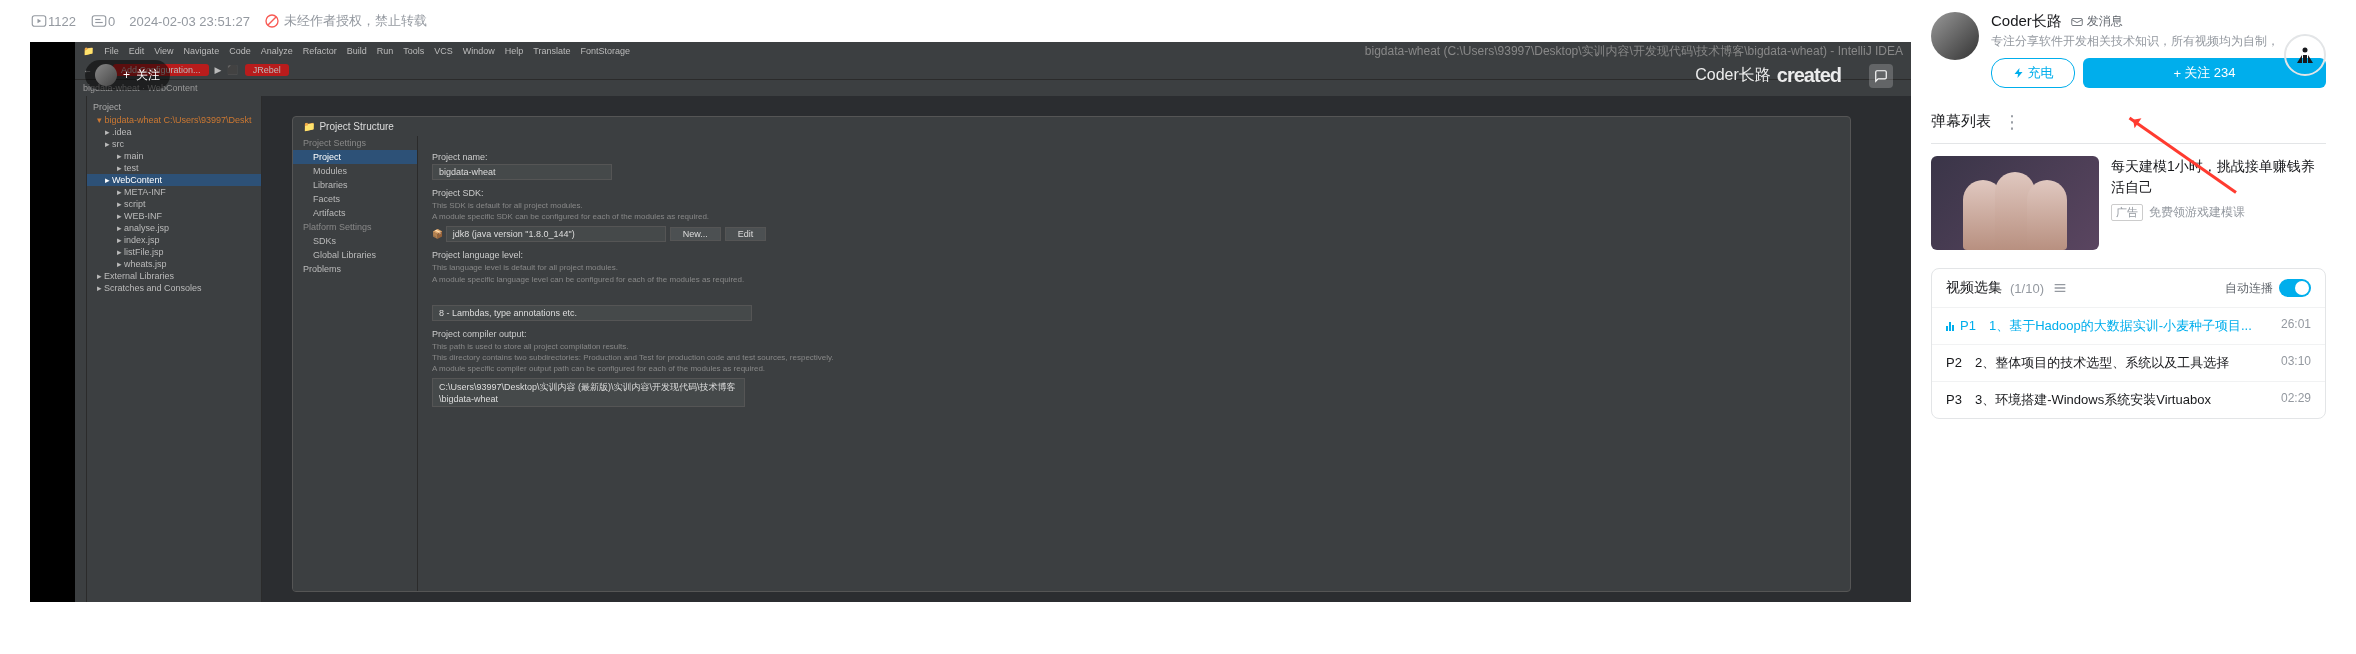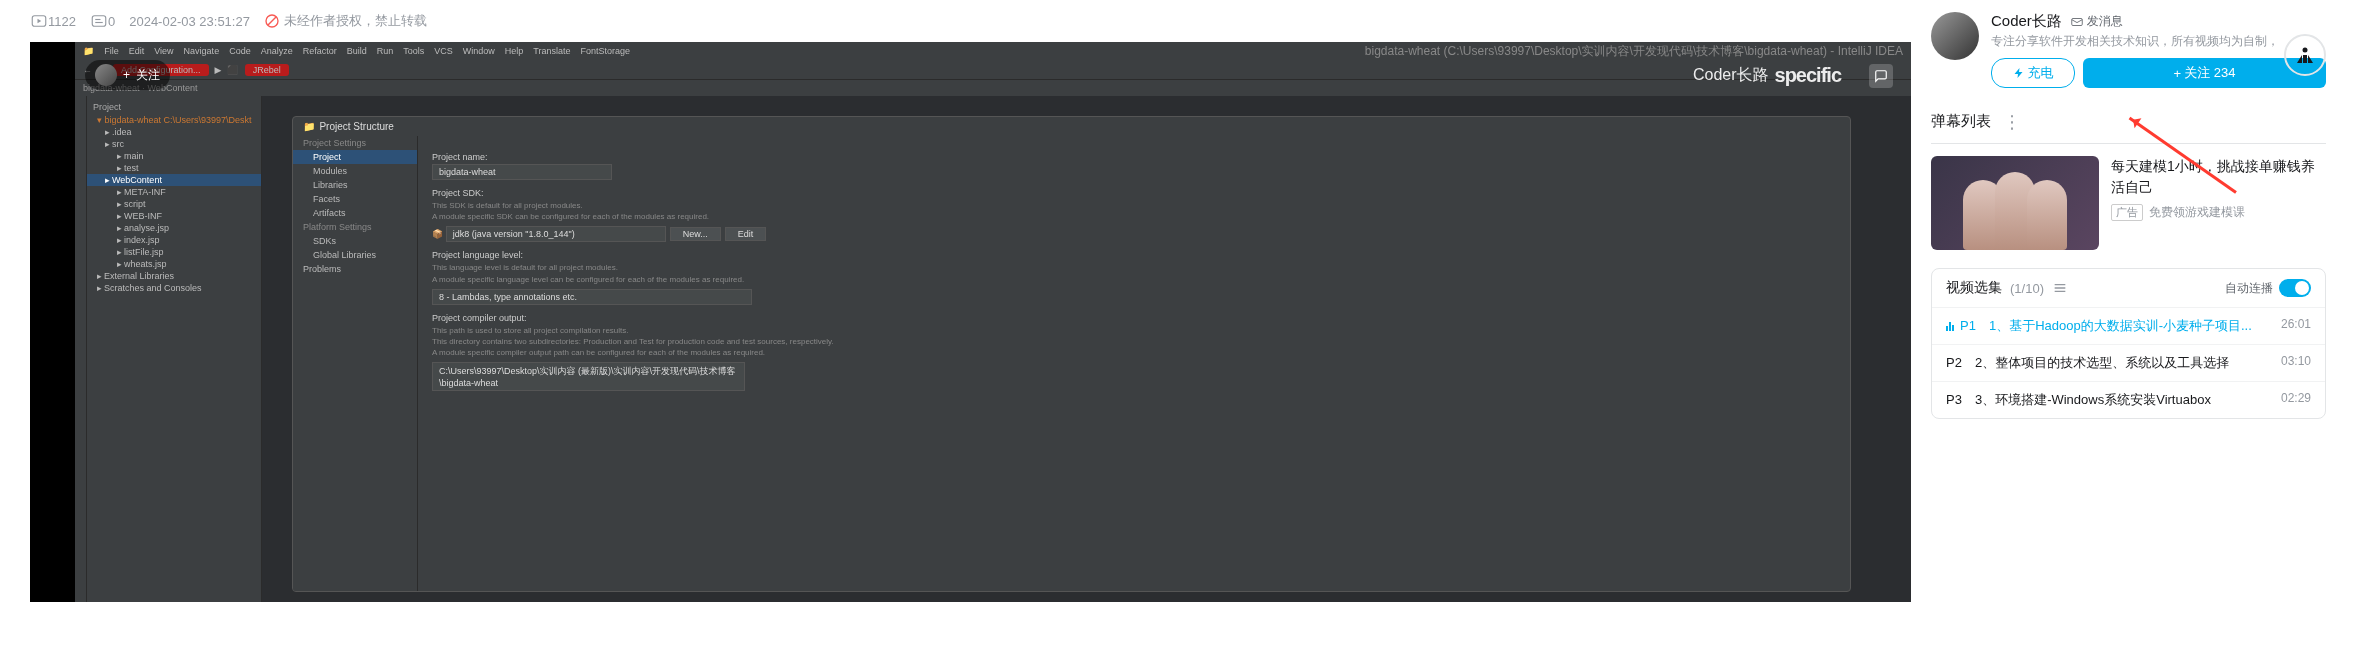--- a/index.html
+++ b/index.html
@@ -124,21 +124,21 @@
       <div class="player-inner">
         <div class="player-left-strip"></div>
         <div class="ide-area">
           <div class="follow-overlay">
             <div class="avatar"></div>
             <span>+</span>
               <span>关注</span>
           </div>
           <div class="watermark">
             <span>Coder长路</span>
-            <span class="bili-logo">specific</span>
+            <span class="bili-logo">created</span>
           </div>
           <div class="feedback-btn">
             <svg width="14" height="14" viewBox="0 0 24 24" fill="none" stroke="#fff" stroke-width="2">
                 <path d="M21 15a2 2 0 0 1-2 2H7l-4 4V5a2 2 0 0 1 2-2h14a2 2 0 0 1 2 2z"></path>
               </svg>
           </div>
 
           <div class="ide-menubar">
             <span>📁</span>
             <span>File</span>
@@ -211,21 +211,21 @@
                   <div class="dialog-content">
                     <div class="label">Project name:</div>
                     <span class="dialog-input">bigdata-wheat</span>
                     <div class="label">Project SDK:</div>
                     <div class="desc">This SDK is default for all project modules.</div>
                     <div class="desc">A module specific SDK can be configured for each of the modules as required.</div>
                     <div style="margin-top:4px"><span>📦</span> <span class="dialog-input" style="width:220px">jdk8 (java version "1.8.0_144")</span><span class="dialog-btn">New...</span><span class="dialog-btn">Edit</span></div>
                     <div class="label">Project language level:</div>
                     <div class="desc">This language level is default for all project modules.</div>
                     <div class="desc">A module specific language level can be configured for each of the modules as required.</div>
-                    <div style="margin-top:4px"><span class="dialog-input" style="width:320px">8 - Lambdas, type annotations etc.</span></div>
+                    <div style="margin-top:20px"><span class="dialog-input" style="width:320px">8 - Lambdas, type annotations etc.</span></div>
                     <div class="label">Project compiler output:</div>
                     <div class="desc">This path is used to store all project compilation results.</div>
                     <div class="desc">This directory contains two subdirectories: Production and Test for production code and test sources, respectively.</div>
                     <div class="desc">A module specific compiler output path can be configured for each of the modules as required.</div>
                     <div style="margin-top:4px"><span class="dialog-input" style="width:313px">C:\Users\93997\Desktop\实训内容 (最新版)\实训内容\开发现代码\技术博客\bigdata-wheat</span></div>
                   </div>
                 </div>
               </div>
             </div>
           </div>

